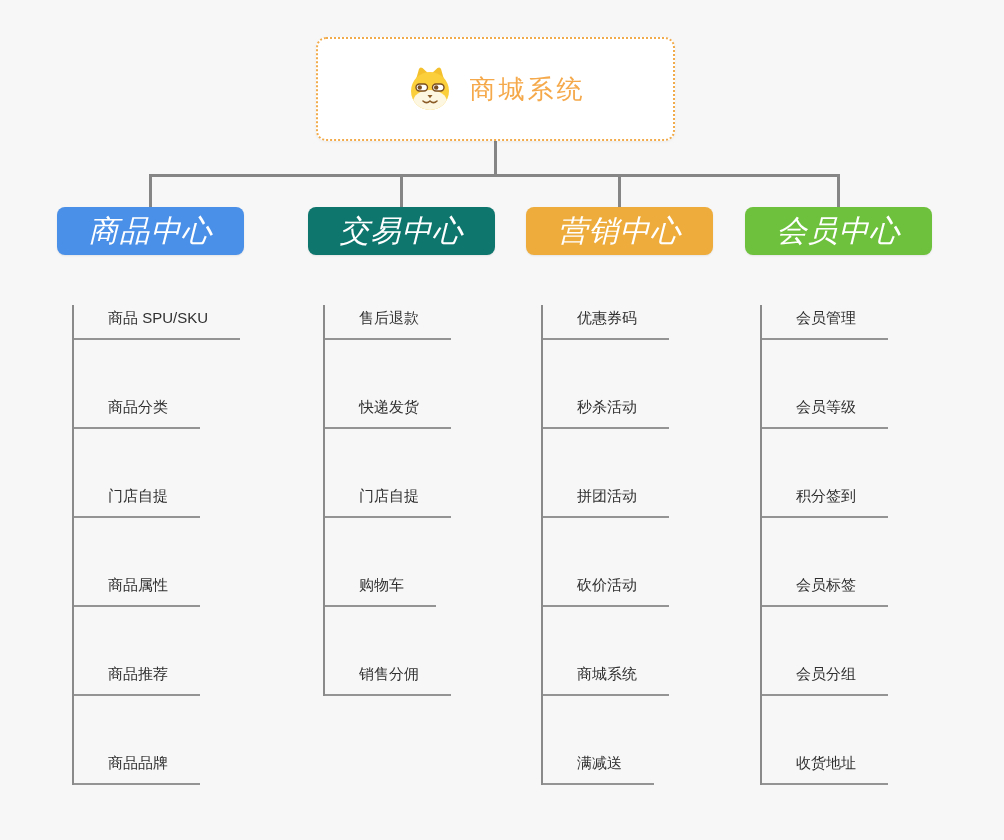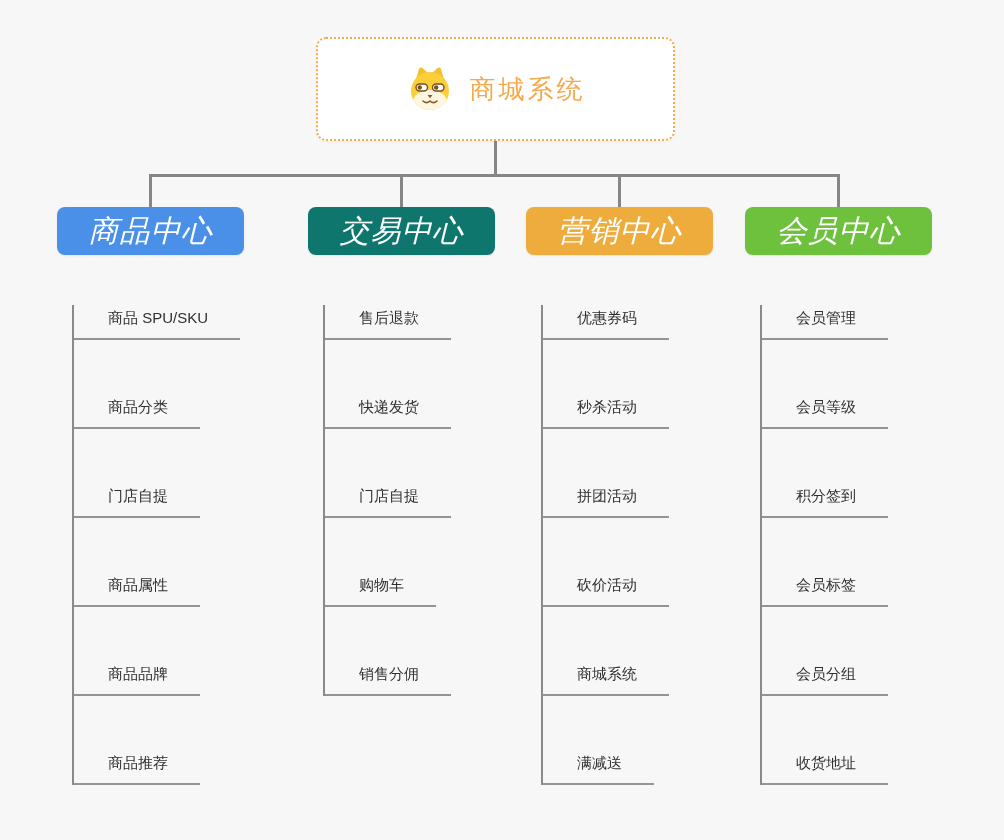--- a/index.html
+++ b/index.html
@@ -87,22 +87,22 @@
 
   <div class="col col-0">
     <div class="hdr" style="background-color: rgb(75, 144, 232);">
       <span>商品中心</span>
     </div>
     <ul>
       <li>商品 SPU/SKU</li>
       <li>商品分类</li>
       <li>门店自提</li>
       <li>商品属性</li>
+      <li>商品推荐</li>
       <li>商品品牌</li>
-      <li>商品推荐</li>
     </ul>
   </div>
 
   <div class="col col-1">
     <div class="hdr" style="background-color: #0f766e;">
       <span>交易中心</span>
     </div>
     <ul>
       <li>售后退款</li>
       <li>快递发货</li>

